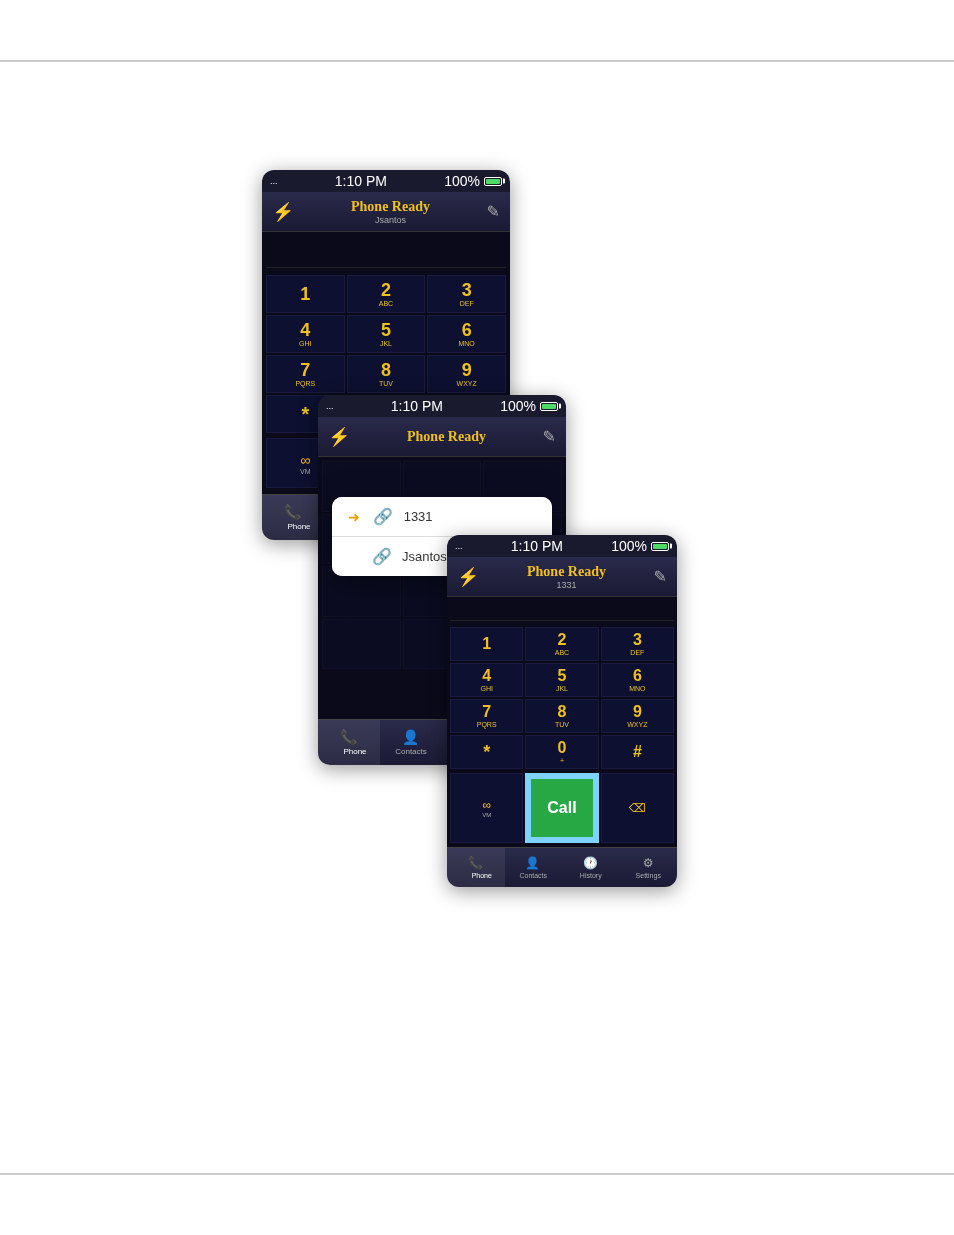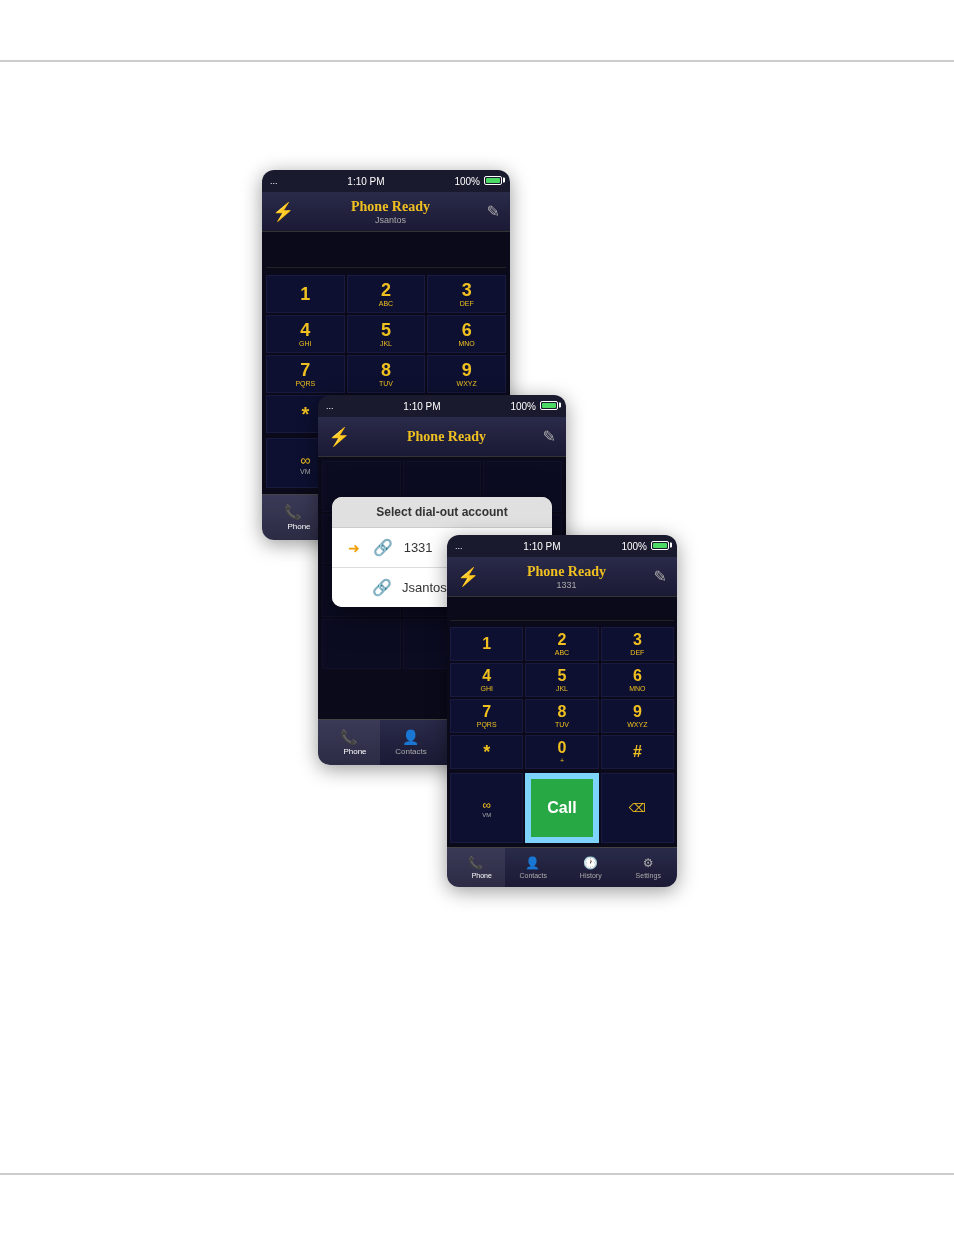--- a/index.html
+++ b/index.html
@@ -65,22 +65,22 @@
       background: #1a1a2e;
       height: 22px;
       display: flex;
       align-items: center;
       justify-content: space-between;
       padding: 0 8px;
       font-size: 10px;
       color: #fff;
     }
     .statusbar-left { font-size: 9px; }
-    .statusbar-center { font-size: 10px; font-weight: 500; }
-    .statusbar-right { display: flex; align-items: flex-start; gap: 3px; font-size: 10px; }
+    .statusbar-center { font-size: 14px; font-weight: 500; }
+    .statusbar-right { display: flex; align-items: center; gap: 3px; font-size: 14px; }
 
     .ios-navbar {
       background: linear-gradient(180deg, #2a2a4a 0%, #1a1a35 100%);
       height: 40px;
       display: flex;
       align-items: center;
       justify-content: space-between;
       padding: 0 10px;
       border-bottom: 1px solid #333;
     }
@@ -415,21 +415,20 @@
         <div style="background:#0d1030; border:1px solid #1a1a40;"></div>
         <div style="background:#0d1030; border:1px solid #1a1a40;"></div>
         <div style="background:#0d1030; border:1px solid #1a1a40;"></div>
         <div style="background:#0d1030; border:1px solid #1a1a40;"></div>
         <div style="background:#0d1030; border:1px solid #1a1a40;"></div>
         <div style="background:#0d1030; border:1px solid #1a1a40;"></div>
         <div style="background:#0d1030; border:1px solid #1a1a40;"></div>
       </div>
 
       <div class="dialog-box" style="top:40px; left:50%; transform:translateX(-50%);">
-        <div class="dialog-title">Select dial-out account</div>
         <div class="dialog-item">
           <span class="dialog-item-arrow">➜</span>
           <span class="dialog-item-icon">🔗</span>
           <span class="dialog-item-text">1331</span>
         </div>
         <div class="dialog-item" style="border-bottom:none;">
           <span style="width:14px;"></span>
           <span class="dialog-item-icon">🔗</span>
           <span class="dialog-item-text">Jsantos</span>
         </div>

